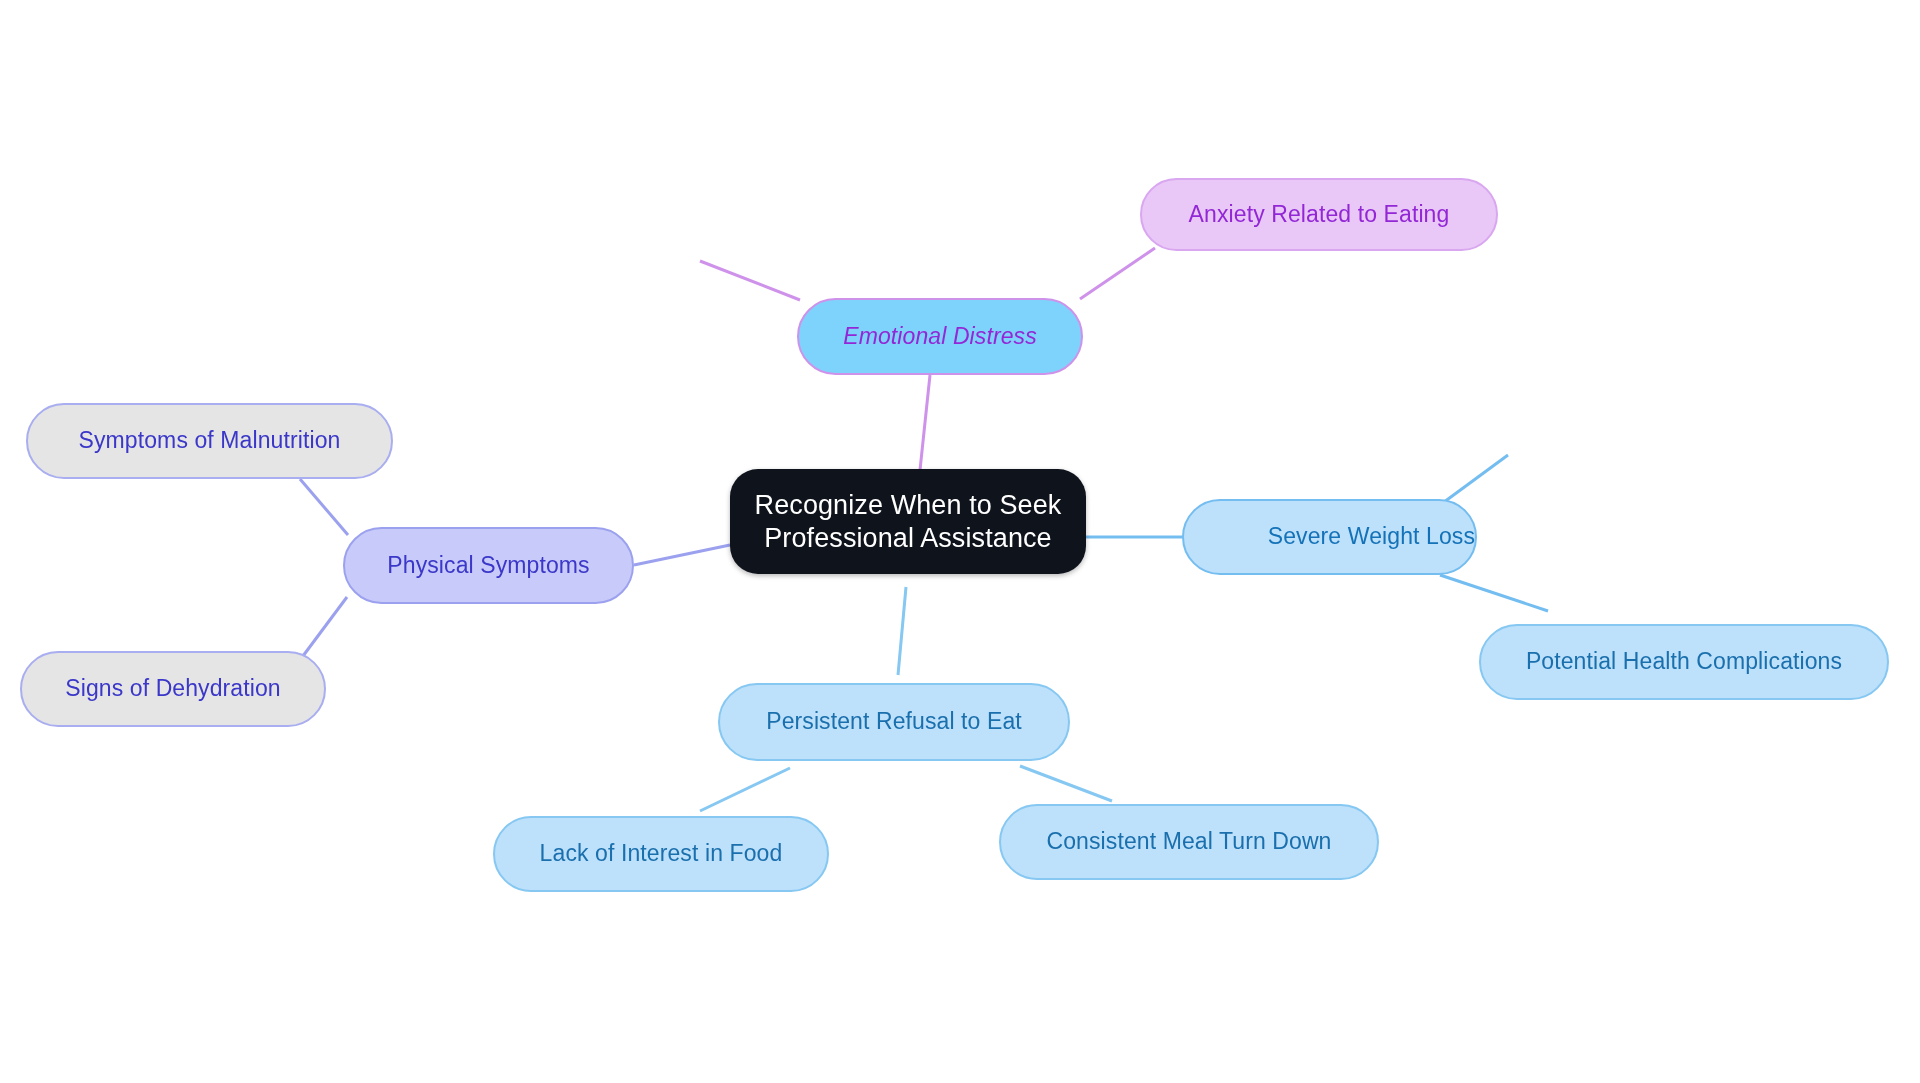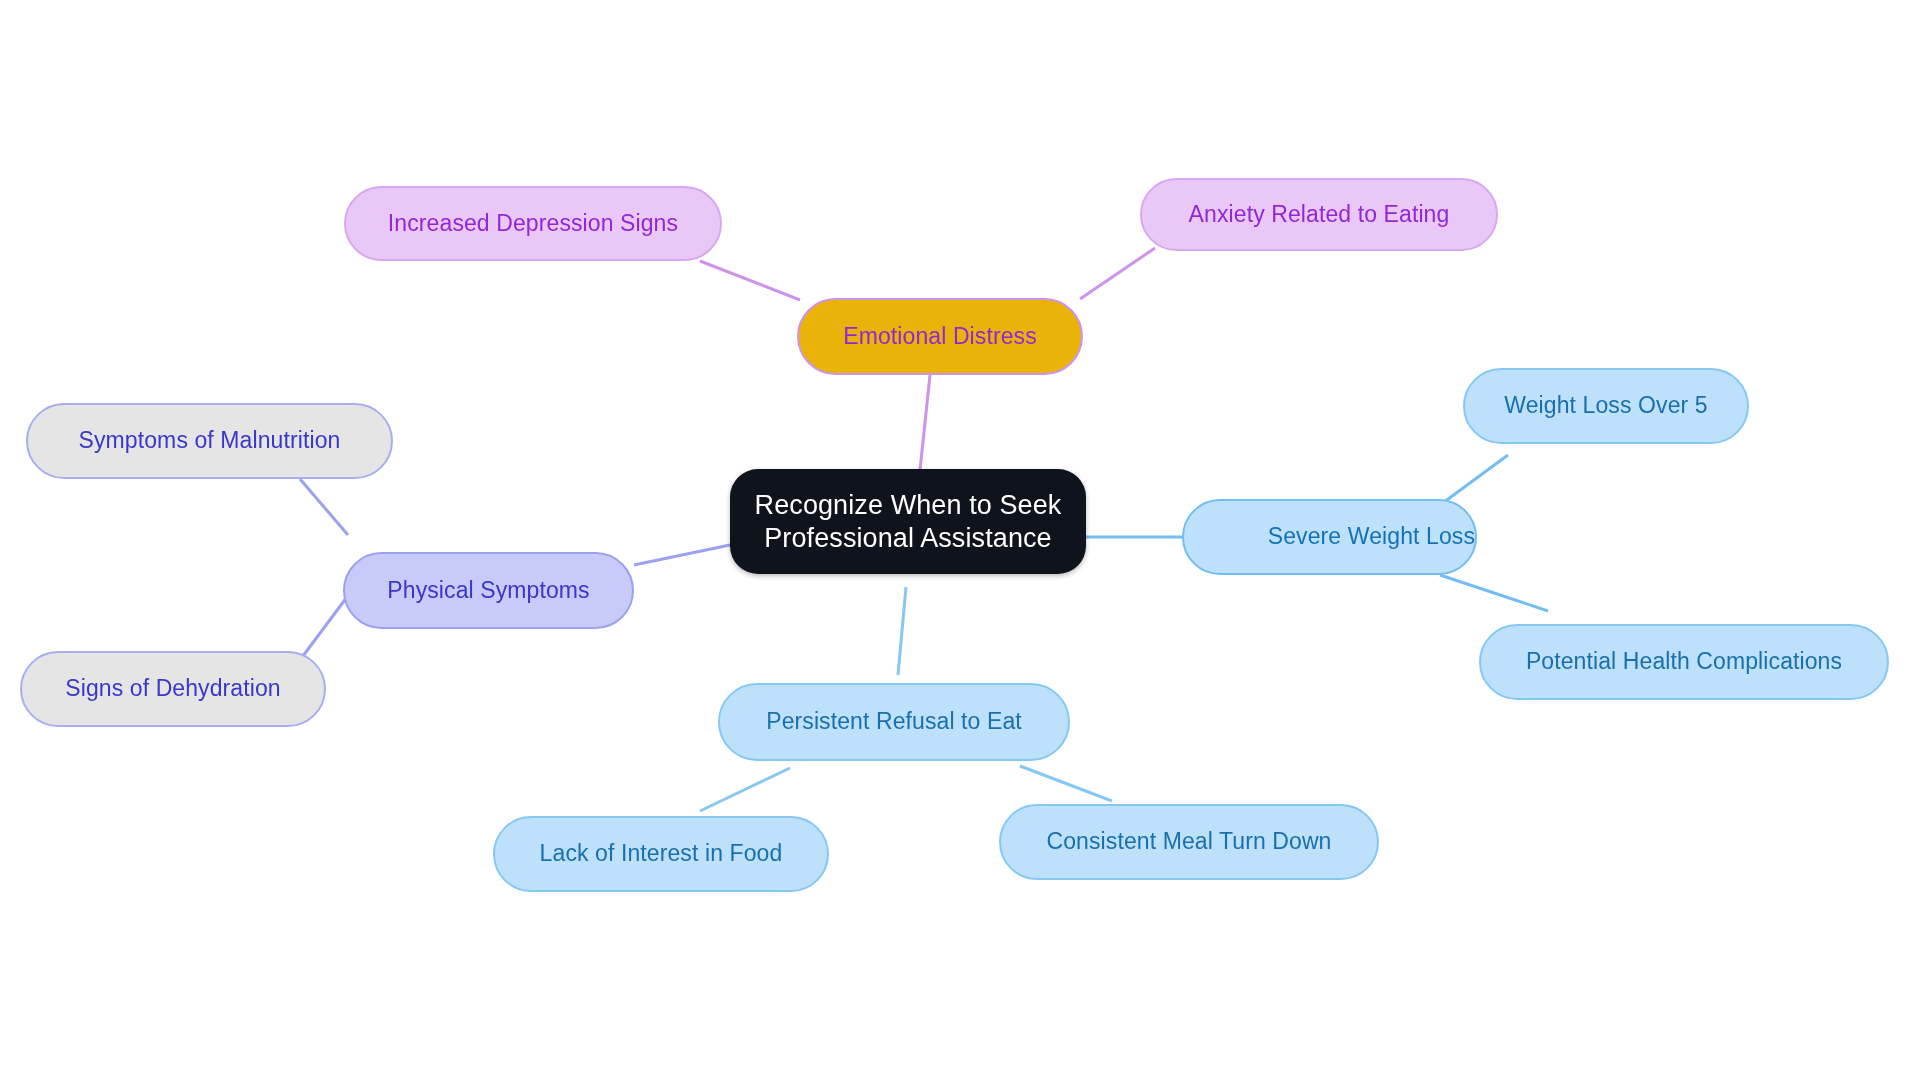--- a/index.html
+++ b/index.html
@@ -50,23 +50,24 @@
     background: #bde0fb;
     border-color: #74bdf0;
     color: #1472b8;
   }
   .branch-blue-child {
     background: #bde0fb;
     border-color: #86c8f2;
     color: #1a6fad;
   }
   .branch-purple {
-    background: #eab308;
+    background: #7dd3fc;
     border-color: #cf92ea;
     color: #9327d6;
+    font-style: italic;
   }
   .branch-purple-child {
     background: #e9c8f7;
     border-color: #d9a6f0;
     color: #9327d6;
   }
   .branch-lav {
     background: #c8caf9;
     border-color: #9ba1ee;
     color: #3a37c9;
@@ -112,53 +113,47 @@
 
   <div class="node root" style="left:730px; top:469px; width:356px; height:105px;">
     <span class="lbl">Recognize When to Seek
 Professional Assistance</span>
   </div>
 
   <div class="node branch-purple" style="left:797px; top:298px; width:286px; height:77px; font-size:23px;">
     <span class="lbl">Emotional Distress</span>
   </div>
 
-  <div class="node branch-purple-child" style="left:344px; top:186px; width:378px; height:75px; font-size:23px;">
-    <span class="lbl">Increased Depression Signs</span>
-  </div>
 
   <div class="node branch-purple-child" style="left:1140px; top:178px; width:358px; height:73px; font-size:23px;">
     <span class="lbl">Anxiety Related to Eating</span>
   </div>
 
   <div class="node branch-blue" style="left:1182px; top:499px; width:295px; height:76px; font-size:23px;justify-content:flex-end;">
     <span class="lbl">Severe Weight Loss</span>
   </div>
 
-  <div class="node branch-blue-child" style="left:1463px; top:368px; width:286px; height:76px; font-size:23px;">
-    <span class="lbl">Weight Loss Over 5</span>
-  </div>
 
   <div class="node branch-blue-child" style="left:1479px; top:616px; width:410px; height:76px; font-size:23px;margin-top:8px;">
     <span class="lbl">Potential Health Complications</span>
   </div>
 
   <div class="node branch-blue-child" style="left:718px; top:683px; width:352px; height:78px; font-size:23px;align-items:center;">
     <span class="lbl">Persistent Refusal to Eat</span>
   </div>
 
   <div class="node branch-blue-child" style="left:493px; top:816px; width:336px; height:76px; font-size:23px;">
     <span class="lbl">Lack of Interest in Food</span>
   </div>
 
   <div class="node branch-blue-child" style="left:999px; top:804px; width:380px; height:76px; font-size:23px;">
     <span class="lbl">Consistent Meal Turn Down</span>
   </div>
 
-  <div class="node branch-lav" style="left:343px; top:527px; width:291px; height:77px; font-size:23px;margin-top:25px;">
+  <div class="node branch-lav" style="left:343px; top:527px; width:291px; height:77px; font-size:23px;">
     <span class="lbl">Physical Symptoms</span>
   </div>
 
   <div class="node branch-lav-child" style="left:26px; top:403px; width:367px; height:76px; font-size:23px;">
     <span class="lbl">Symptoms of Malnutrition</span>
   </div>
 
   <div class="node branch-lav-child" style="left:20px; top:651px; width:306px; height:76px; font-size:23px;align-items:center;">
     <span class="lbl">Signs of Dehydration</span>
   </div>

